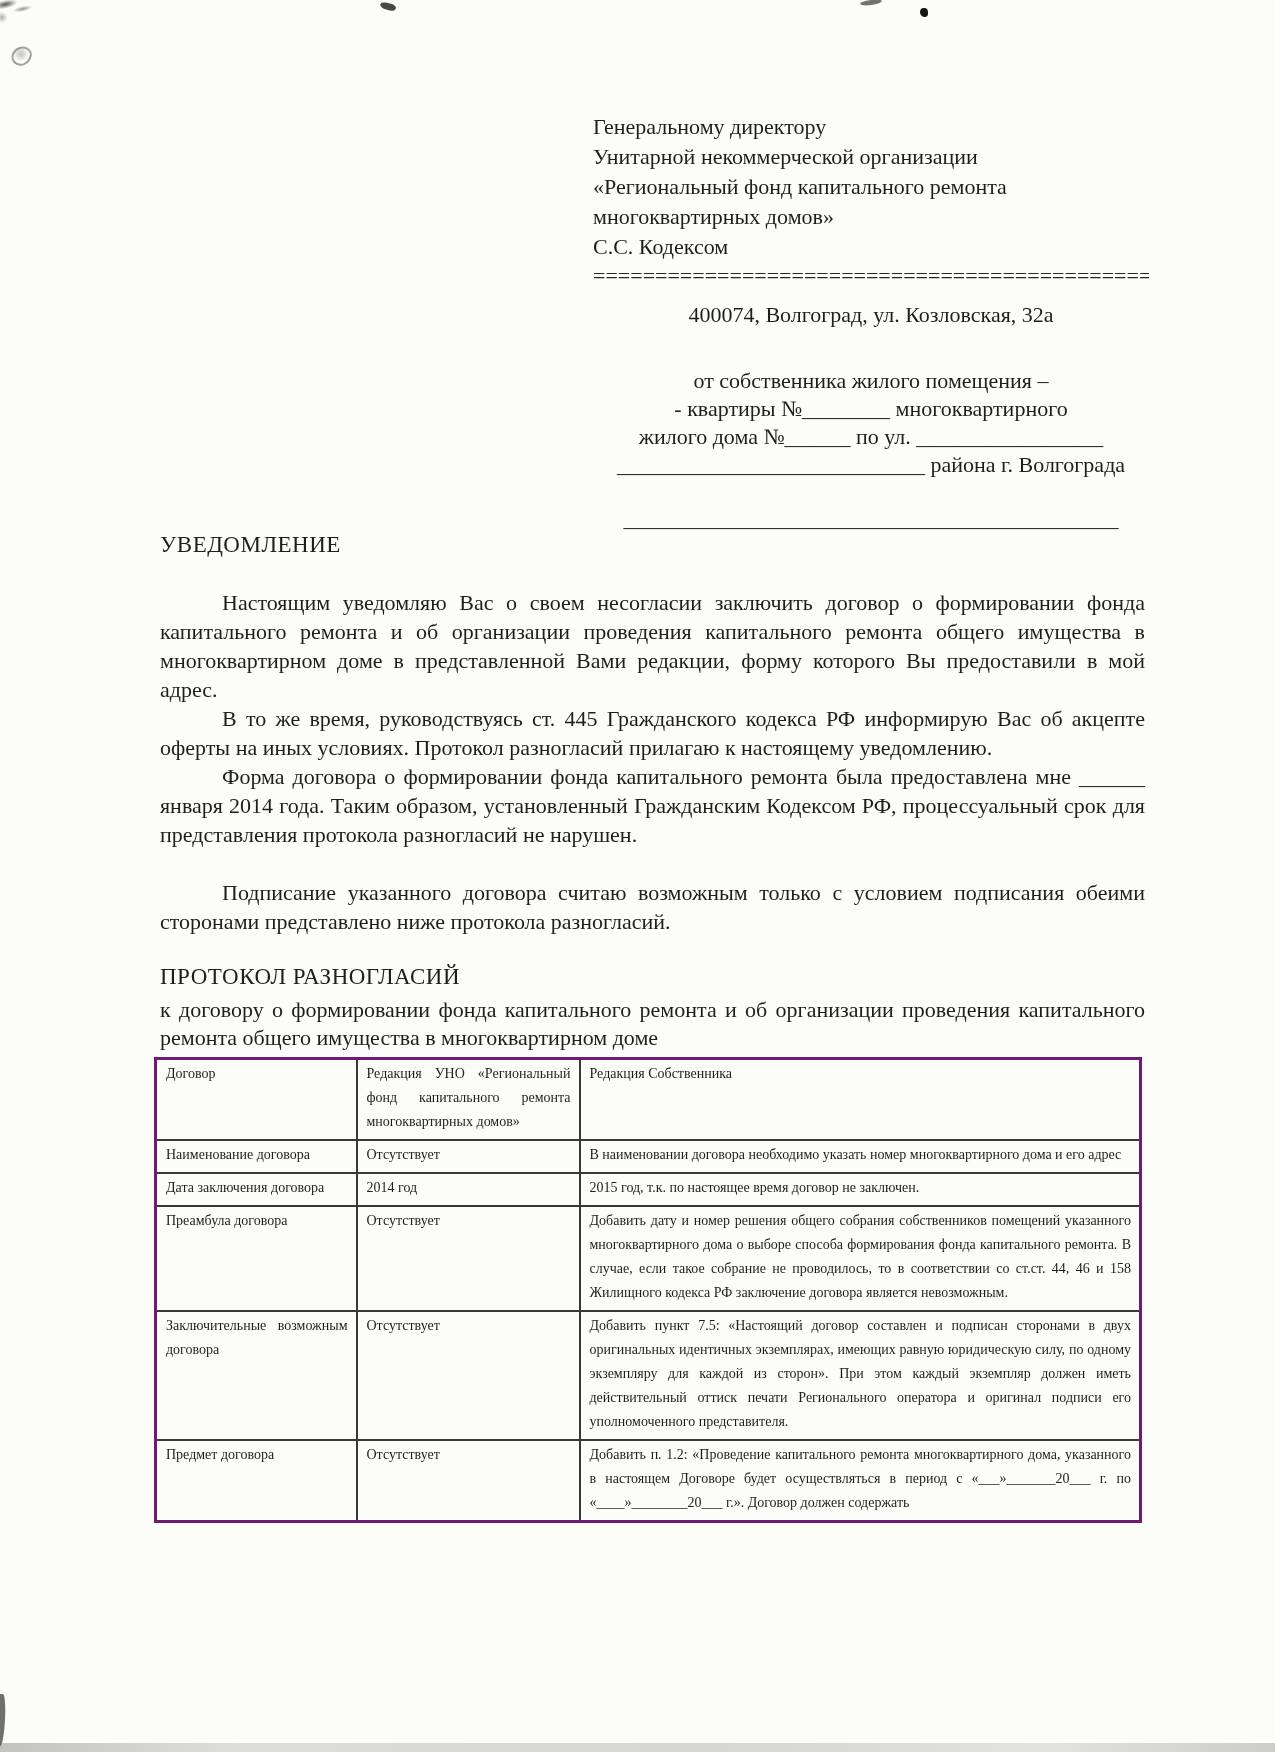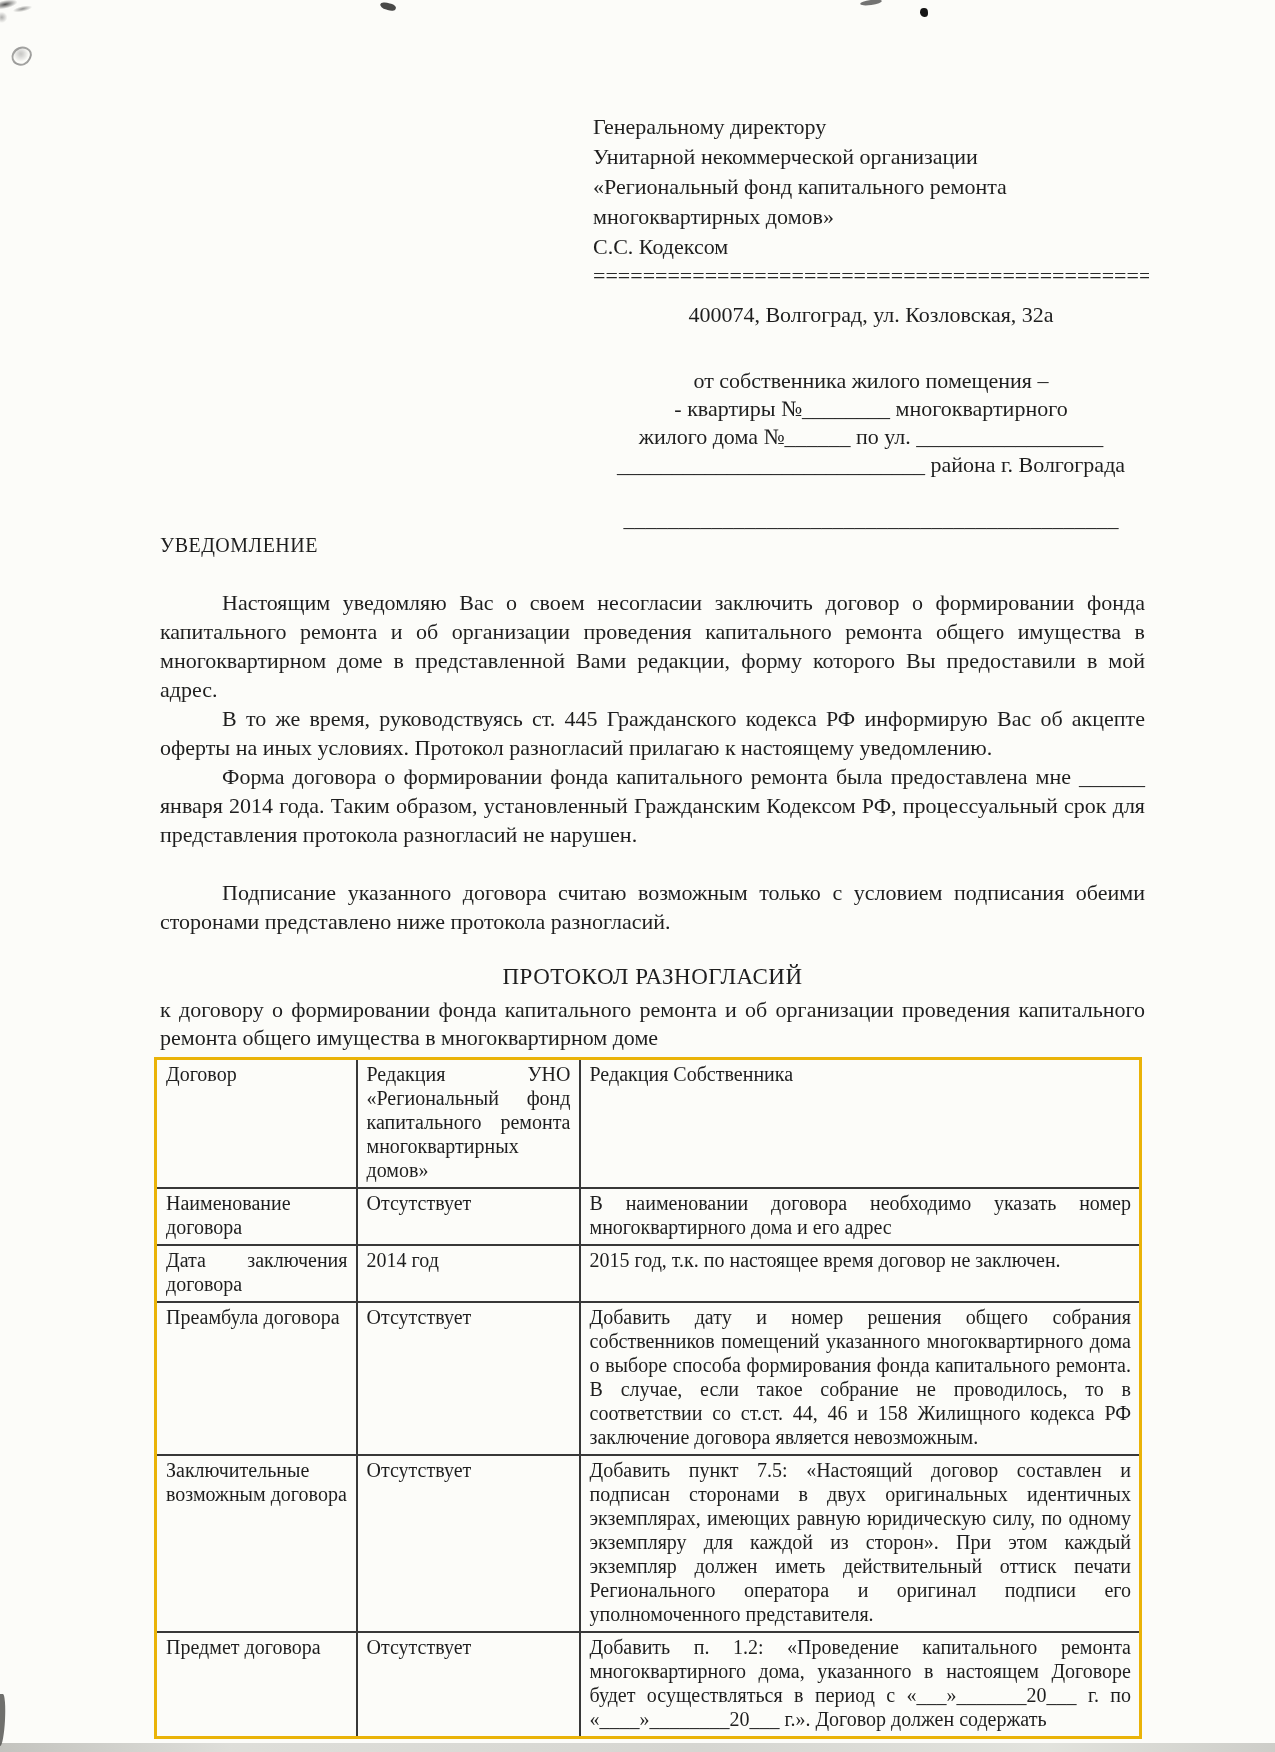--- a/index.html
+++ b/index.html
@@ -40,54 +40,54 @@
   
   .main {
     position: absolute;
     left: 160px;
     top: 522px;
     width: 985px;
     font-size: 22px;
     line-height: 29px;
   }
   .notice-title {
-    font-size: 20px;
+    font-size: 23px;
     line-height: 30px;
     margin: 8px 0 28px 0;
     letter-spacing: 0.5px;
   }
   .para {
     margin: 0;
     text-align: justify;
     text-indent: 62px;
   }
   .para.gap-before { margin-top: 29px; }
 
   .protocol-title {
     margin-top: 26px;
-    text-align: center;
+    text-align: left;
     font-size: 23px;
     line-height: 30px;
     letter-spacing: 0.5px;
   }
   .protocol-subtitle {
     margin-top: 4px;
     text-align: justify;
     line-height: 28px;
   }
 
   
   table.protocol {
     margin-top: 5px;
     margin-left: -6px;
     border-collapse: collapse;
     table-layout: fixed;
     width: 985px;
-    border: 3px solid #eab308;
-    font-size: 20px;
+    border: 3px solid #701a75;
+    font-size: 14px;
     line-height: 24px;
   }
   table.protocol td {
     border: 2px solid #383838;
     vertical-align: top;
     padding: 2px 8px 5px 9px;
     text-align: justify;
   }
 
   

